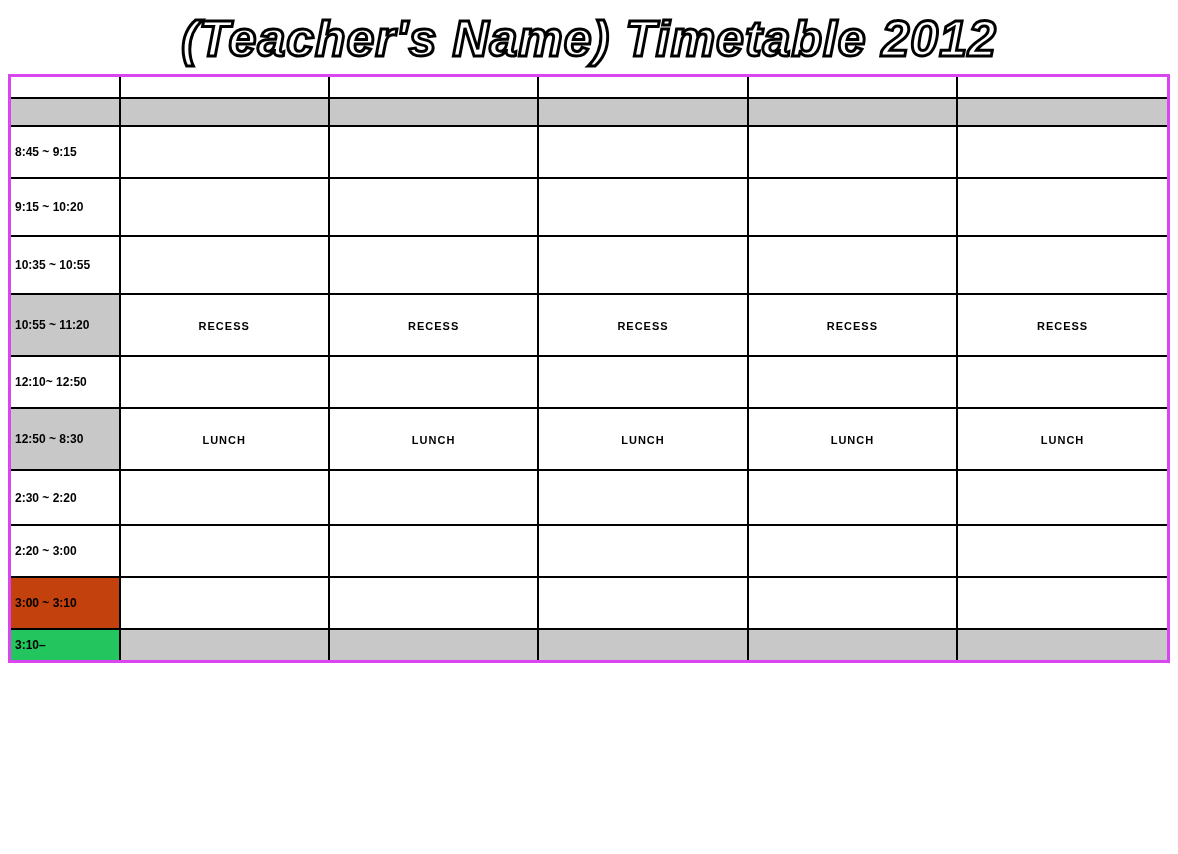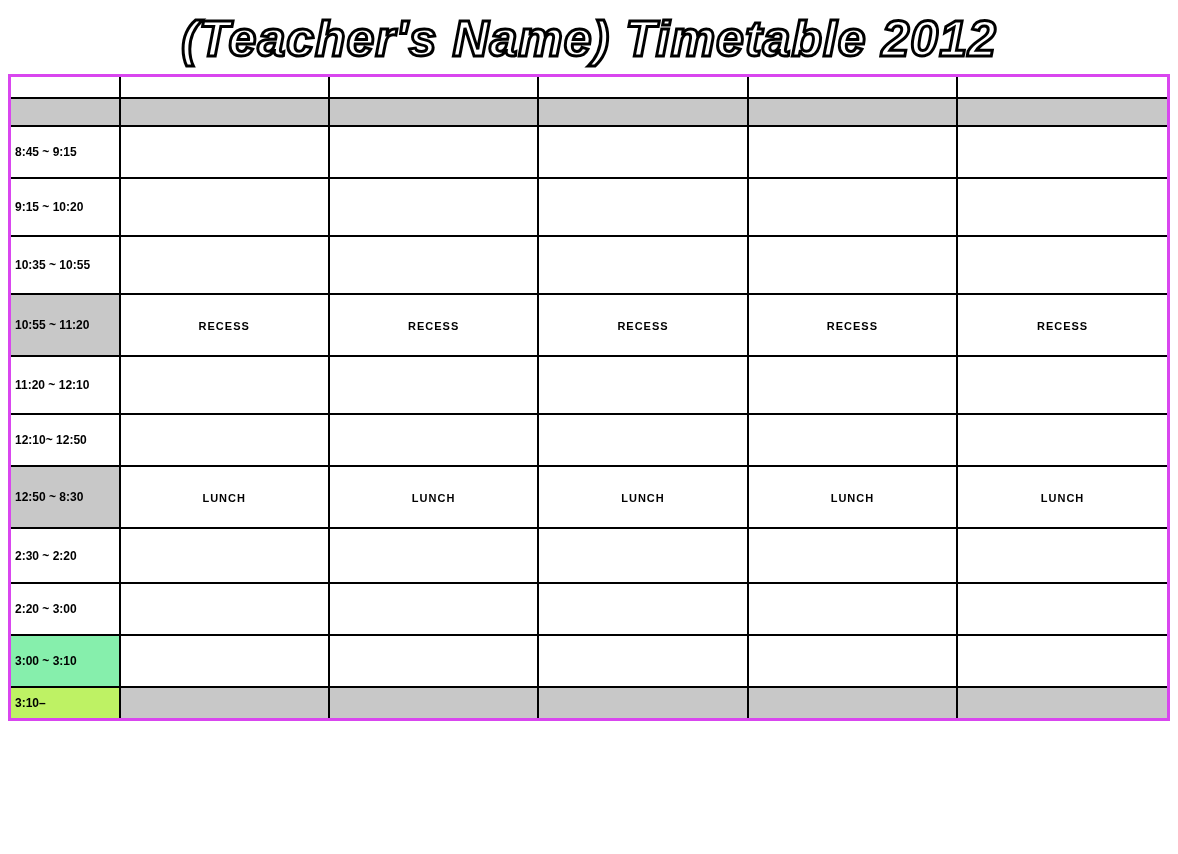--- a/index.html
+++ b/index.html
@@ -140,28 +140,20 @@
         </tr>
         <tr>
           <td class="time-col" style="height: 62px; background-color: rgb(200, 200, 200);">10:55 ~ 11:20</td>
           <td style="height: 62px; background-color: rgb(255, 255, 255);"><span class="break-label">RECESS</span></td>
           <td style="height: 62px; background-color: rgb(255, 255, 255);"><span class="break-label">RECESS</span></td>
           <td style="height: 62px; background-color: rgb(255, 255, 255);"><span class="break-label">RECESS</span></td>
           <td style="height: 62px; background-color: rgb(255, 255, 255);"><span class="break-label">RECESS</span></td>
           <td style="height: 62px; background-color: rgb(255, 255, 255);"><span class="break-label">RECESS</span></td>
         </tr>
         <tr>
-          <td class="time-col" style="height: 58px; background-color: rgb(255, 255, 255);">11:20 ~ 12:10</td>
-          <td style="height: 58px; background-color: rgb(255, 255, 255);"></td>
-          <td style="height: 58px; background-color: rgb(255, 255, 255);"></td>
-          <td style="height: 58px; background-color: rgb(255, 255, 255);"></td>
-          <td style="height: 58px; background-color: rgb(255, 255, 255);"></td>
-          <td style="height: 58px; background-color: rgb(255, 255, 255);"></td>
-        </tr>
-        <tr>
           <td class="time-col" style="height: 52px; background-color: rgb(255, 255, 255);">12:10~ 12:50</td>
           <td style="height: 52px; background-color: rgb(255, 255, 255);"></td>
           <td style="height: 52px; background-color: rgb(255, 255, 255);"></td>
           <td style="height: 52px; background-color: rgb(255, 255, 255);"></td>
           <td style="height: 52px; background-color: rgb(255, 255, 255);"></td>
           <td style="height: 52px; background-color: rgb(255, 255, 255);"></td>
         </tr>
         <tr>
           <td class="time-col" style="height: 62px; background-color: rgb(200, 200, 200);">12:50 ~ 8:30</td>
           <td style="height: 62px; background-color: rgb(255, 255, 255);"><span class="break-label">LUNCH</span></td>
@@ -180,29 +172,29 @@
         </tr>
         <tr>
           <td class="time-col" style="height: 52px; background-color: rgb(255, 255, 255);">2:20 ~ 3:00</td>
           <td style="height: 52px; background-color: rgb(255, 255, 255);"></td>
           <td style="height: 52px; background-color: rgb(255, 255, 255);"></td>
           <td style="height: 52px; background-color: rgb(255, 255, 255);"></td>
           <td style="height: 52px; background-color: rgb(255, 255, 255);"></td>
           <td style="height: 52px; background-color: rgb(255, 255, 255);"></td>
         </tr>
         <tr>
-          <td class="time-col" style="height: 52px; background-color: #86efac;">3:00 ~ 3:10</td>
-          <td style="height: 52px; background-color: rgb(255, 255, 255);"></td>
-          <td style="height: 52px; background-color: rgb(255, 255, 255);"></td>
-          <td style="height: 52px; background-color: rgb(255, 255, 255);"></td>
-          <td style="height: 52px; background-color: rgb(255, 255, 255);"></td>
-          <td style="height: 52px; background-color: rgb(255, 255, 255);"></td>
-        </tr>
-        <tr>
-          <td class="time-col" style="height: 32px; background-color: #bef264; margin-left: 6px;">3:10–</td>
+          <td class="time-col" style="height: 52px; background-color: #c2410c;">3:00 ~ 3:10</td>
+          <td style="height: 52px; background-color: rgb(255, 255, 255);"></td>
+          <td style="height: 52px; background-color: rgb(255, 255, 255);"></td>
+          <td style="height: 52px; background-color: rgb(255, 255, 255);"></td>
+          <td style="height: 52px; background-color: rgb(255, 255, 255);"></td>
+          <td style="height: 52px; background-color: rgb(255, 255, 255);"></td>
+        </tr>
+        <tr>
+          <td class="time-col" style="height: 32px; background-color: #22c55e; margin-left: 6px;">3:10–</td>
           <td style="height: 32px; background-color: rgb(200, 200, 200);"></td>
           <td style="height: 32px; background-color: rgb(200, 200, 200);"></td>
           <td style="height: 32px; background-color: rgb(200, 200, 200);"></td>
           <td style="height: 32px; background-color: rgb(200, 200, 200);"></td>
           <td style="height: 32px; background-color: rgb(200, 200, 200);"></td>
         </tr>
       </tbody>
   </table>
 </div>
 

